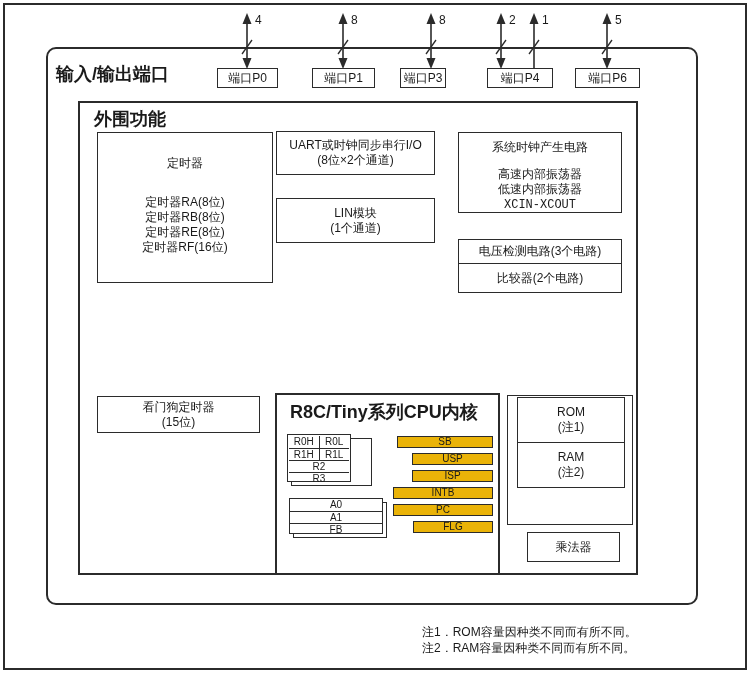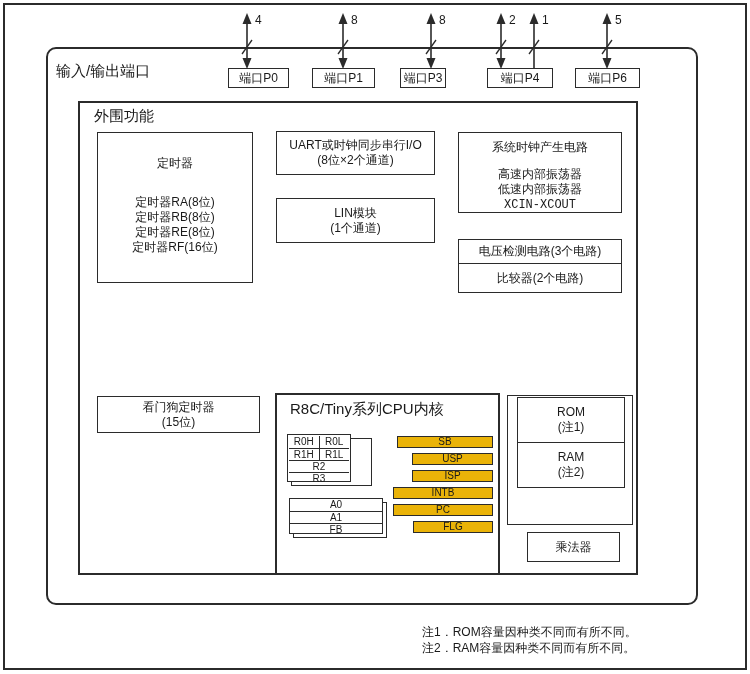--- a/index.html
+++ b/index.html
@@ -4,21 +4,21 @@
 <style>
   html,body { margin:0; padding:0; background:#ffffff; }
   body {
     width:750px; height:674px; position:relative; overflow:hidden;
     font-family:"Liberation Sans","DejaVu Sans",sans-serif; color:#1a1a1a;
   }
   .box { position:absolute; box-sizing:border-box; border:1.5px solid #2b2b2b; background:#fff; }
   .thick { border-width:2px; }
   .cc { display:flex; flex-direction:column; align-items:center; justify-content:center; text-align:center; }
   .lbl { position:absolute; white-space:nowrap; }
-  .f14 { font-size:15px; }
+  .f14 { font-size:18px;font-weight:bold; }
   .f13 { font-size:13px; }
   .f12 { font-size:12px; }
   .lh15 { line-height:15px; }
   .shadow { position:absolute; box-sizing:border-box; border:1.5px solid #2b2b2b; background:#fff; }
   .regrow { box-sizing:border-box; height:12px; display:flex; }
   .regrow + .regrow { border-top:1.5px solid #2b2b2b; }
   .regcell { flex:1; display:flex; align-items:center; justify-content:center; font-size:10px; line-height:10px; }
   .regcell + .regcell { border-left:1.5px solid #2b2b2b;text-align:right; }
   .ctrlreg { position:absolute; box-sizing:border-box; border:1.5px solid #2b2b2b; background:#eab308;
              display:flex; align-items:center; justify-content:center; font-size:10px; line-height:10px; }
@@ -27,21 +27,21 @@
 </style>
 </head>
 <body>
 
 <div class="box thick" style="left:3px; top:3px; width:744px; height:667px;"></div>
 
 <div class="box thick" style="left:46px; top:47px; width:652px; height:558px; border-radius:10px; background:transparent;"></div>
 
 <div class="lbl f14" style="left:56px; top:62px;">输入/输出端口</div>
 
-<div class="box cc f12" style="left:228px; top:68px; width:61px; height:20px;">
+<div class="box cc f12" style="left:217px; top:68px; width:61px; height:20px;">
     <span>端口P0</span>
   </div>
 <div class="box cc f12" style="left:312px; top:68px; width:63px; height:20px;">
     <span>端口P1</span>
   </div>
 <div class="box cc f12" style="left:400px; top:68px; width:46px; height:20px;">
     <span>端口P3</span>
   </div>
 <div class="box cc f12" style="left:487px; top:68px; width:66px; height:20px;">
     <span>端口P4</span>
@@ -93,21 +93,21 @@
   <line x1="8" y1="8" x2="8" y2="48" stroke="#2b2b2b" stroke-width="1.6"></line>
   <polygon points="8,0 3.5,11 12.5,11" fill="#2b2b2b"></polygon>
   <polygon points="8,56 3.5,45 12.5,45" fill="#2b2b2b"></polygon>
   <line x1="3" y1="41" x2="13" y2="27" stroke="#2b2b2b" stroke-width="1.3"></line>
 </svg>
 <span class="busnum" style="left:615px;">5</span>
 
 <div class="box thick" style="left:78px; top:101px; width:560px; height:474px; background:transparent;"></div>
 <div class="lbl f14" style="left:94px; top:107px;">外围功能</div>
 
-<div class="box" style="left:97px; top:132px; width:156px; height:151px;">
+<div class="box" style="left:97px; top:132px; width:176px; height:151px;">
   <div class="cc f12" style="width:100%; margin-top:22px;">定时器</div>
   <div class="cc f12 lh15" style="width:100%; margin-top:23px;">
     <div>定时器RA(8位)</div>
     <div>定时器RB(8位)</div>
     <div>定时器RE(8位)</div>
     <div>定时器RF(16位)</div>
   </div>
 </div>
 
 <div class="box cc f12 lh15" style="left:276px; top:131px; width:159px; height:44px;">

